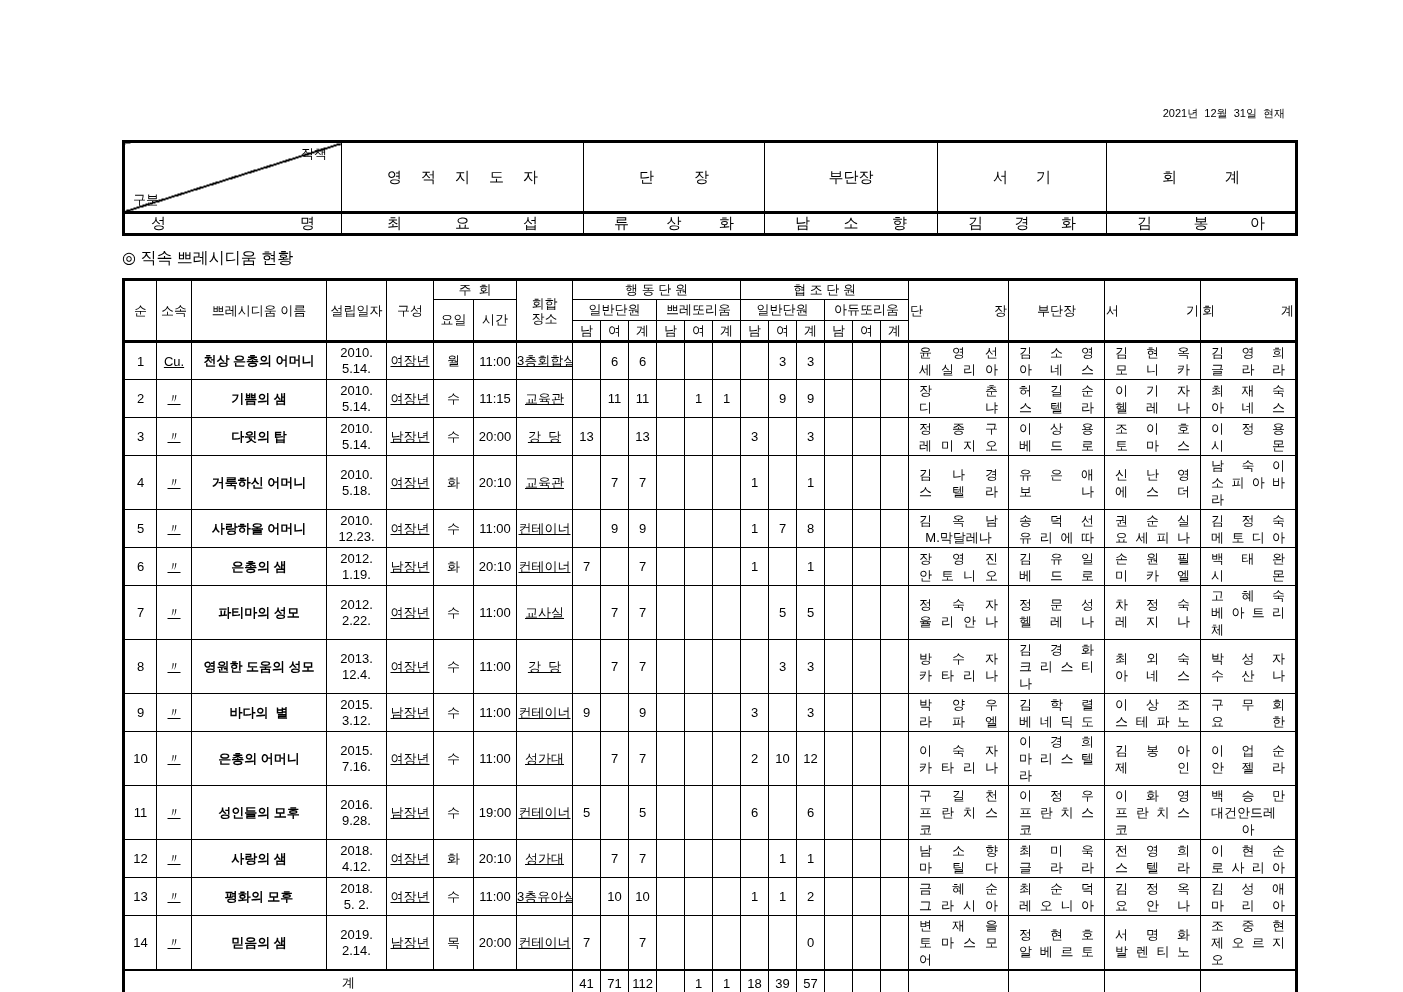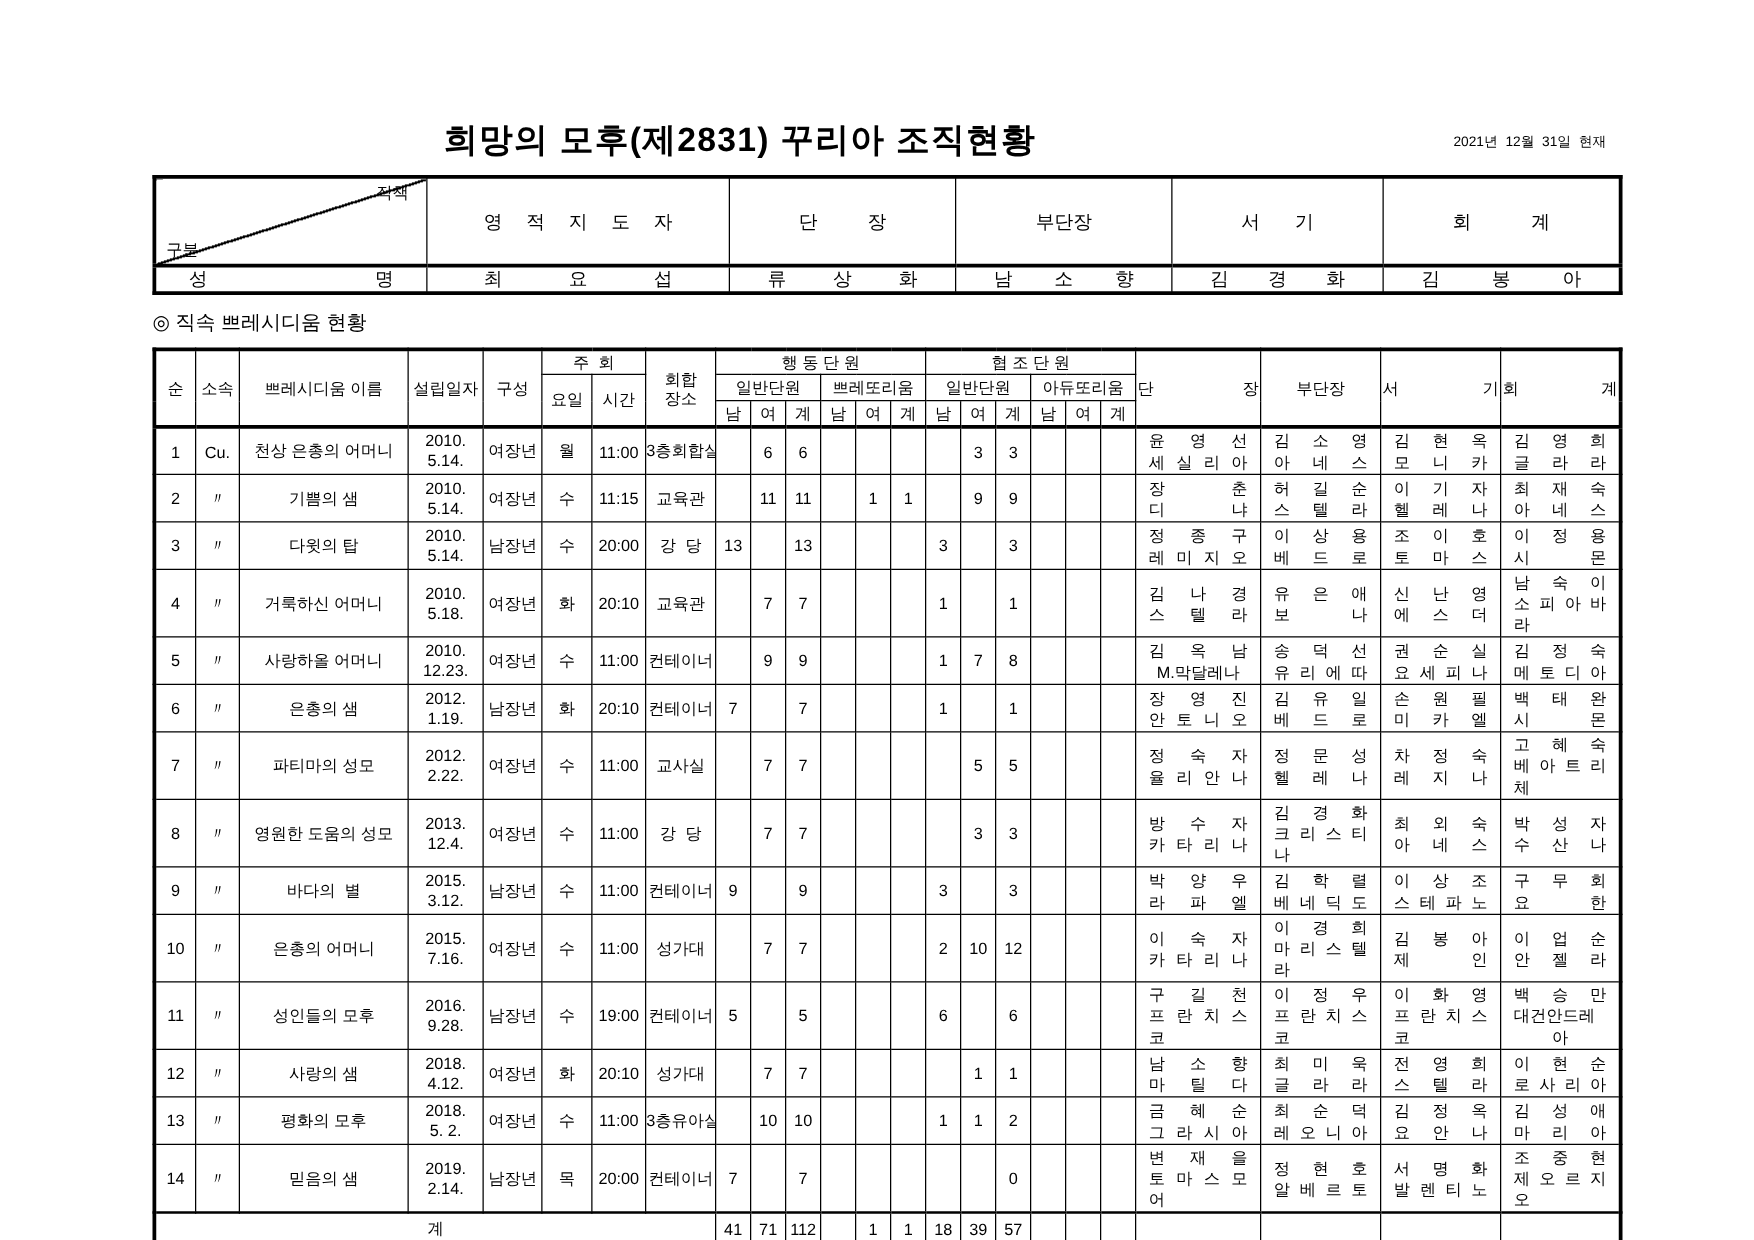--- a/index.html
+++ b/index.html
@@ -44,35 +44,34 @@
 
   
   .main { position: absolute; top: 278px; left: 0; width: 1173px; border: 3px solid #000; }
   .main th { font-size: 13px; }
   .main td { font-size: 13px; height: 38px; }
   .main tr.h1 { height: 20px; } .main tr.h2 { height: 21px; } .main tr.h3 { height: 21px; }
   .main thead th { padding: 0 1px; }
   .main tbody tr:first-child td { border-top: 3px solid #000; }
   .pre2 { white-space: pre-line; line-height: 15px; }
   .cdate { white-space: pre-line; line-height: 16px; font-size: 13px; margin-left: 32px; }
-  .ccomp, .cplace, .cbranch { font-size: 12px; }
-  .cname { font-size: 13px; }
+  .ccomp, .cplace, .cbranch { font-size: 12px; text-decoration: underline; }
+  .cname { font-size: 13px; font-weight: bold; }
   .cofficer { padding: 1px 0; }
   .jname {
     font-size: 13px; line-height: 17px; padding: 0 10px;
     text-align: justify; text-align-last: justify; white-space: normal;
   }
   .total-row td { border-top: 2.5px solid #000; height: 27px; }
 </style>
 </head>
 <body>
 
 <div class="sheet">
 
-  <div class="page-title">희망의 모후(제2831) 꾸리아 조직현황</div>
   <div class="as-of">2021년  12월  31일  현재</div>
 
   <table class="officers">
     <colgroup>
       <col style="width:218px">
         <col style="width:242px">
         <col style="width:181px">
       <col style="width:173px">
         <col style="width:169px">
         <col style="width:190px">

